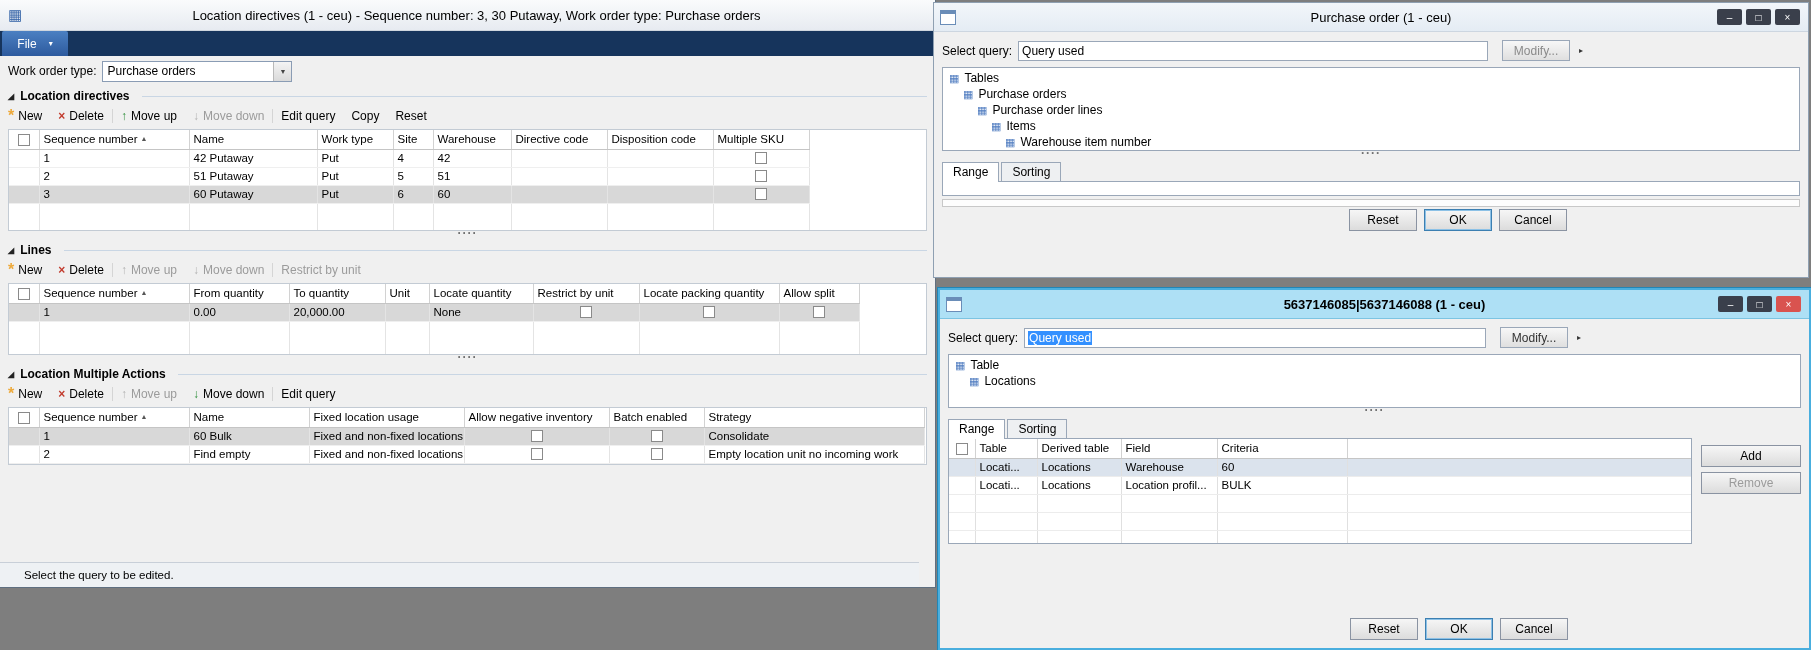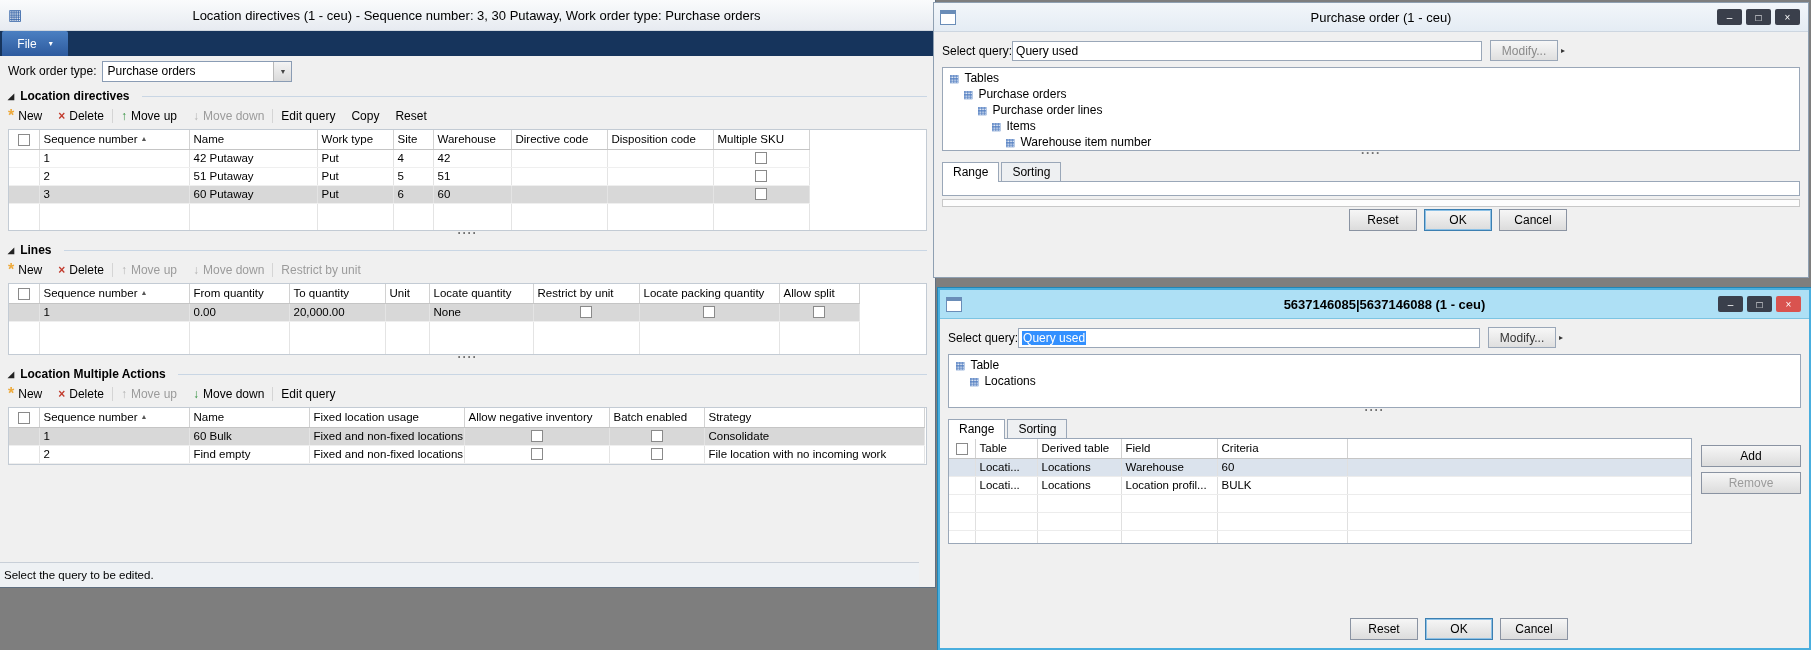--- a/index.html
+++ b/index.html
@@ -46,37 +46,37 @@
   .g tr.gr td{border-bottom:1px solid #efefef}
   .g tr.sel td{background:#d8d8d8}
   .g tr.fillr td{border-bottom:none}
   .f29 td{height:29px}.f35 td{height:35px}.f4 td{height:4px}
   .num{text-align:left}
   .cbc{text-align:center}
   .cb{display:inline-block;width:12px;height:12px;background:#fff;border:1px solid #8a8a8a;vertical-align:middle;box-sizing:border-box}
   .sort{font-size:7px;color:#555;margin-left:3px;vertical-align:2px}
   .handle{height:9px;text-align:center;color:#707070;font-size:12px;line-height:5px;letter-spacing:1px;font-weight:bold}
   .statusbar{position:absolute;left:0;right:16px;bottom:0;height:24px;background:#eef1f4;border-top:1px solid #c8cfd8;
-             display:flex;align-items:center;padding:0 4px;font-size:11.5px}
+             display:flex;align-items:center;padding:0 24px;font-size:11.5px}
 
   
   .dlg{position:absolute;background:#f0f0f0;box-sizing:border-box}
   .dlg1{left:933px;top:2px;width:876px;height:276px;border:1px solid #8fa0b2}
   .dlg2{left:938px;top:288px;width:873px;height:362px;border:2px solid #49aede;box-shadow:0 0 0 1px #2285b5}
   .dtitle{height:28px;display:flex;align-items:center;padding:0 6px;position:relative}
   .dlg1 .dtitle{background:linear-gradient(#f2f6fa,#e4ecf4);border-bottom:1px solid #cdd6e0}
   .dlg2 .dtitle{background:#aee0f5;border-bottom:1px solid #7cc4e2}
   .dtitletext{flex:1;text-align:center;font-size:13px;white-space:nowrap;overflow:hidden}
   .dlg2 .dtitletext{font-weight:bold}
   .dicon{width:14px;height:13px;border:1px solid #6a8db8;background:linear-gradient(#6a8db8 0 3px,#fff 3px);margin-right:4px}
   .winbtns{display:flex;gap:4px;position:absolute;right:8px;top:6px}
   .wbtn{width:25px;height:16px;background:#3a3f4b;color:#fff;font-size:10px;display:flex;align-items:center;justify-content:center;border-radius:2px}
   .wbtn.close-red{background:#d9534f}
 
-  .qrow{display:flex;align-items:center;margin:8px 8px 0;height:21px}
+  .qrow{display:flex;align-items:center;margin:8px 8px 0;gap:6px;height:21px}
   .qlabel{white-space:nowrap}
   .qbox{height:20px;background:#fff;border:1px solid #9aa7b8;display:flex;align-items:center;padding:0 3px;box-sizing:border-box}
   .dlg1 .qbox{width:470px}
   .dlg2 .qbox{width:462px}
   .seltext{background:#3390ff;color:#fff;padding:0 1px}
   .modbtn{margin-left:8px;width:68px;height:21px;background:linear-gradient(#f7f7f7,#dfdfdf);border:1px solid #9aa7b8;
           display:flex;align-items:center;justify-content:center;box-sizing:border-box}
   .dlg1 .modbtn{color:#8a8a8a}
   .dlg2 .modbtn{color:#333}
   .marr{font-size:8px;color:#333;margin-left:3px}
@@ -380,21 +380,21 @@
           <td class="cbc"><span class="cb"></span></td>
           <td>Consolidate</td>
         </tr>
         <tr class="gr">
           <td class="cbc"></td>
           <td>2</td>
           <td>Find empty</td>
           <td>Fixed and non-fixed locations</td>
           <td class="cbc"><span class="cb"></span></td>
           <td class="cbc"><span class="cb"></span></td>
-          <td>File location with no incoming work</td>
+          <td>Empty location unit no incoming work</td>
         </tr>
         <tr class="fillr f4">
           <td></td>
               <td></td>
               <td></td>
               <td></td>
               <td></td>
               <td></td>
               <td></td>
         </tr>

